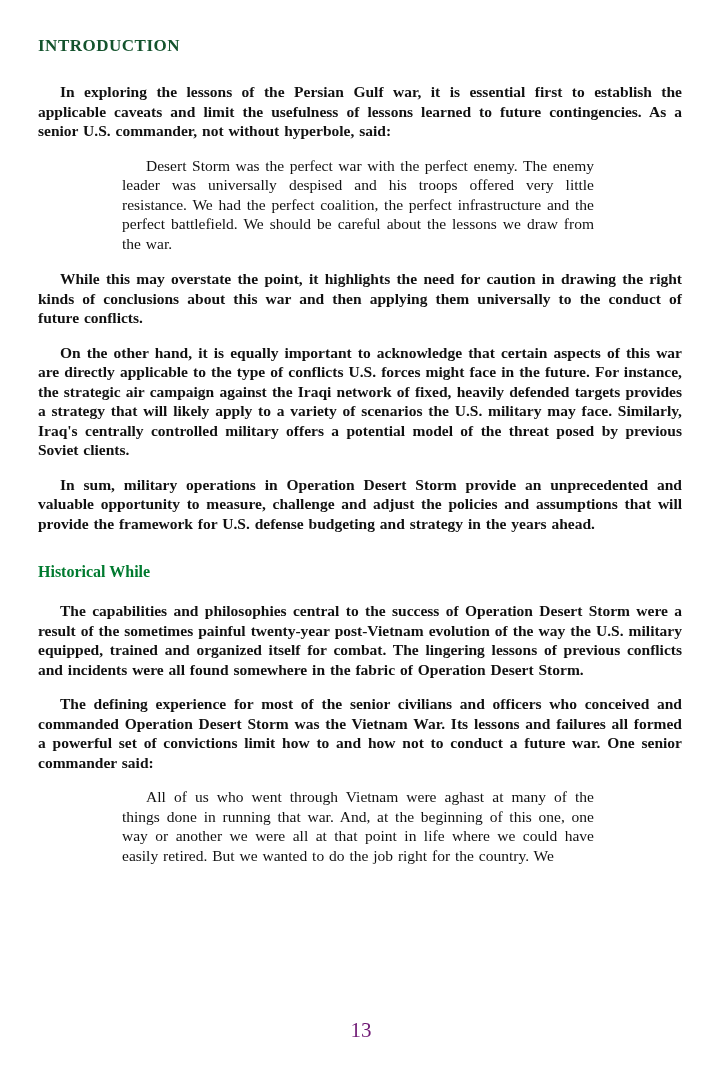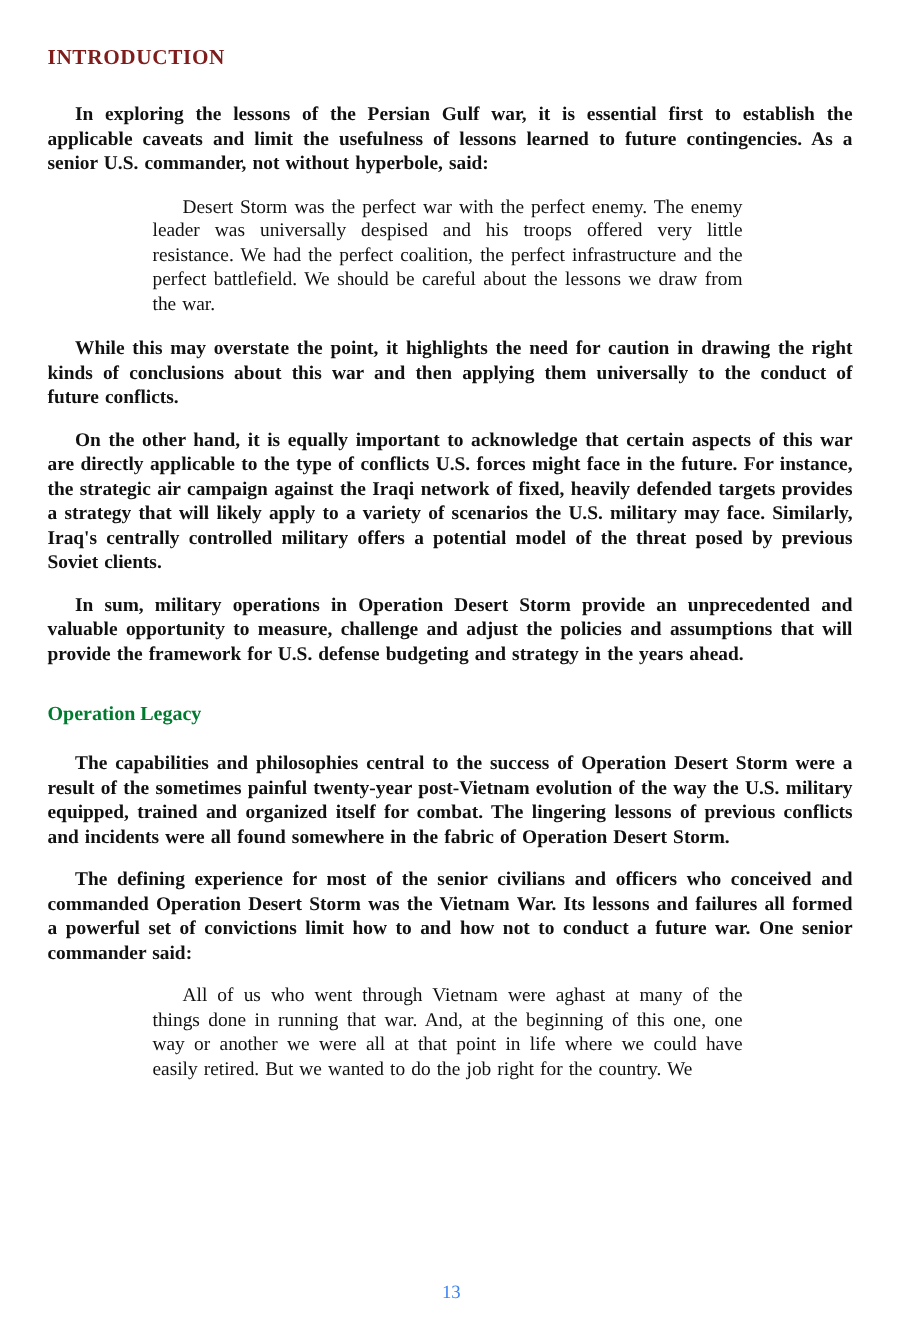--- a/index.html
+++ b/index.html
@@ -12,21 +12,21 @@
     width: 722px;
     height: 1075px;
     box-sizing: border-box;
     background: #ffffff;
     padding: 36px 40px 0 38px;
     font-family: "Liberation Serif", serif;
     color: #111111;
     overflow: hidden;
   }
   .heading-intro {
-    color: #7f1d1d;
+    color: #14532d;
     font-size: 17px;
     font-weight: bold;
     letter-spacing: 0.5px;
     margin: 0 0 26px 0;
   }
   .para {
     font-size: 15.5px;
     font-weight: bold;
     line-height: 19.5px;
     text-align: justify;
@@ -48,44 +48,44 @@
     font-size: 16px;
     font-weight: bold;
     margin: 30px 0 20px 0;
   }
   .page-number {
     position: absolute;
     left: 0;
     right: 0;
     bottom: 32px;
     text-align: center;
-    font-size: 15px;
+    font-size: 21px;
     font-weight: normal;
-    color: #3b82f6;
+    color: #701a75;
   }
 </style>
 </head>
 <body>
 
 <div class="page">
 
   <h1 class="heading-intro">INTRODUCTION</h1>
 
   <p class="para">In exploring the lessons of the Persian Gulf war, it is essential first to establish the applicable caveats and limit the usefulness of lessons learned to future contingencies. As a senior U.S. commander, not without hyperbole, said:</p>
 
   <div class="quote">Desert Storm was the perfect war with the perfect enemy. The enemy leader was universally despised and his troops offered very little resistance. We had the perfect coalition, the perfect infrastructure and the perfect battlefield. We should be careful about the lessons we draw from the war.</div>
 
   <p class="para">While this may overstate the point, it highlights the need for caution in drawing the right kinds of conclusions about this war and then applying them universally to the conduct of future conflicts.</p>
 
   <p class="para">On the other hand, it is equally important to acknowledge that certain aspects of this war are directly applicable to the type of conflicts U.S. forces might face in the future. For instance, the strategic air campaign against the Iraqi network of fixed, heavily defended targets provides a strategy that will likely apply to a variety of scenarios the U.S. military may face. Similarly, Iraq's centrally controlled military offers a potential model of the threat posed by previous Soviet clients.</p>
 
 
   <p class="para">In sum, military operations in Operation Desert Storm provide an unprecedented and valuable opportunity to measure, challenge and adjust the policies and assumptions that will provide the framework for U.S. defense budgeting and strategy in the years ahead.</p>
 
-  <h2 class="heading-legacy">Operation Legacy</h2>
+  <h2 class="heading-legacy">Historical While</h2>
 
   <p class="para">The capabilities and philosophies central to the success of Operation Desert Storm were a result of the sometimes painful twenty-year post-Vietnam evolution of the way the U.S. military equipped, trained and organized itself for combat. The lingering lessons of previous conflicts and incidents were all found somewhere in the fabric of Operation Desert Storm.</p>
 
   <p class="para">The defining experience for most of the senior civilians and officers who conceived and commanded Operation Desert Storm was the Vietnam War. Its lessons and failures all formed a powerful set of convictions limit how to and how not to conduct a future war. One senior commander said:</p>
 
   <div class="quote">All of us who went through Vietnam were aghast at many of the things done in running that war. And, at the beginning of this one, one way or another we were all at that point in life where we could have easily retired. But we wanted to do the job right for the country. We</div>
 
   <div class="page-number">13</div>
 
 </div>

